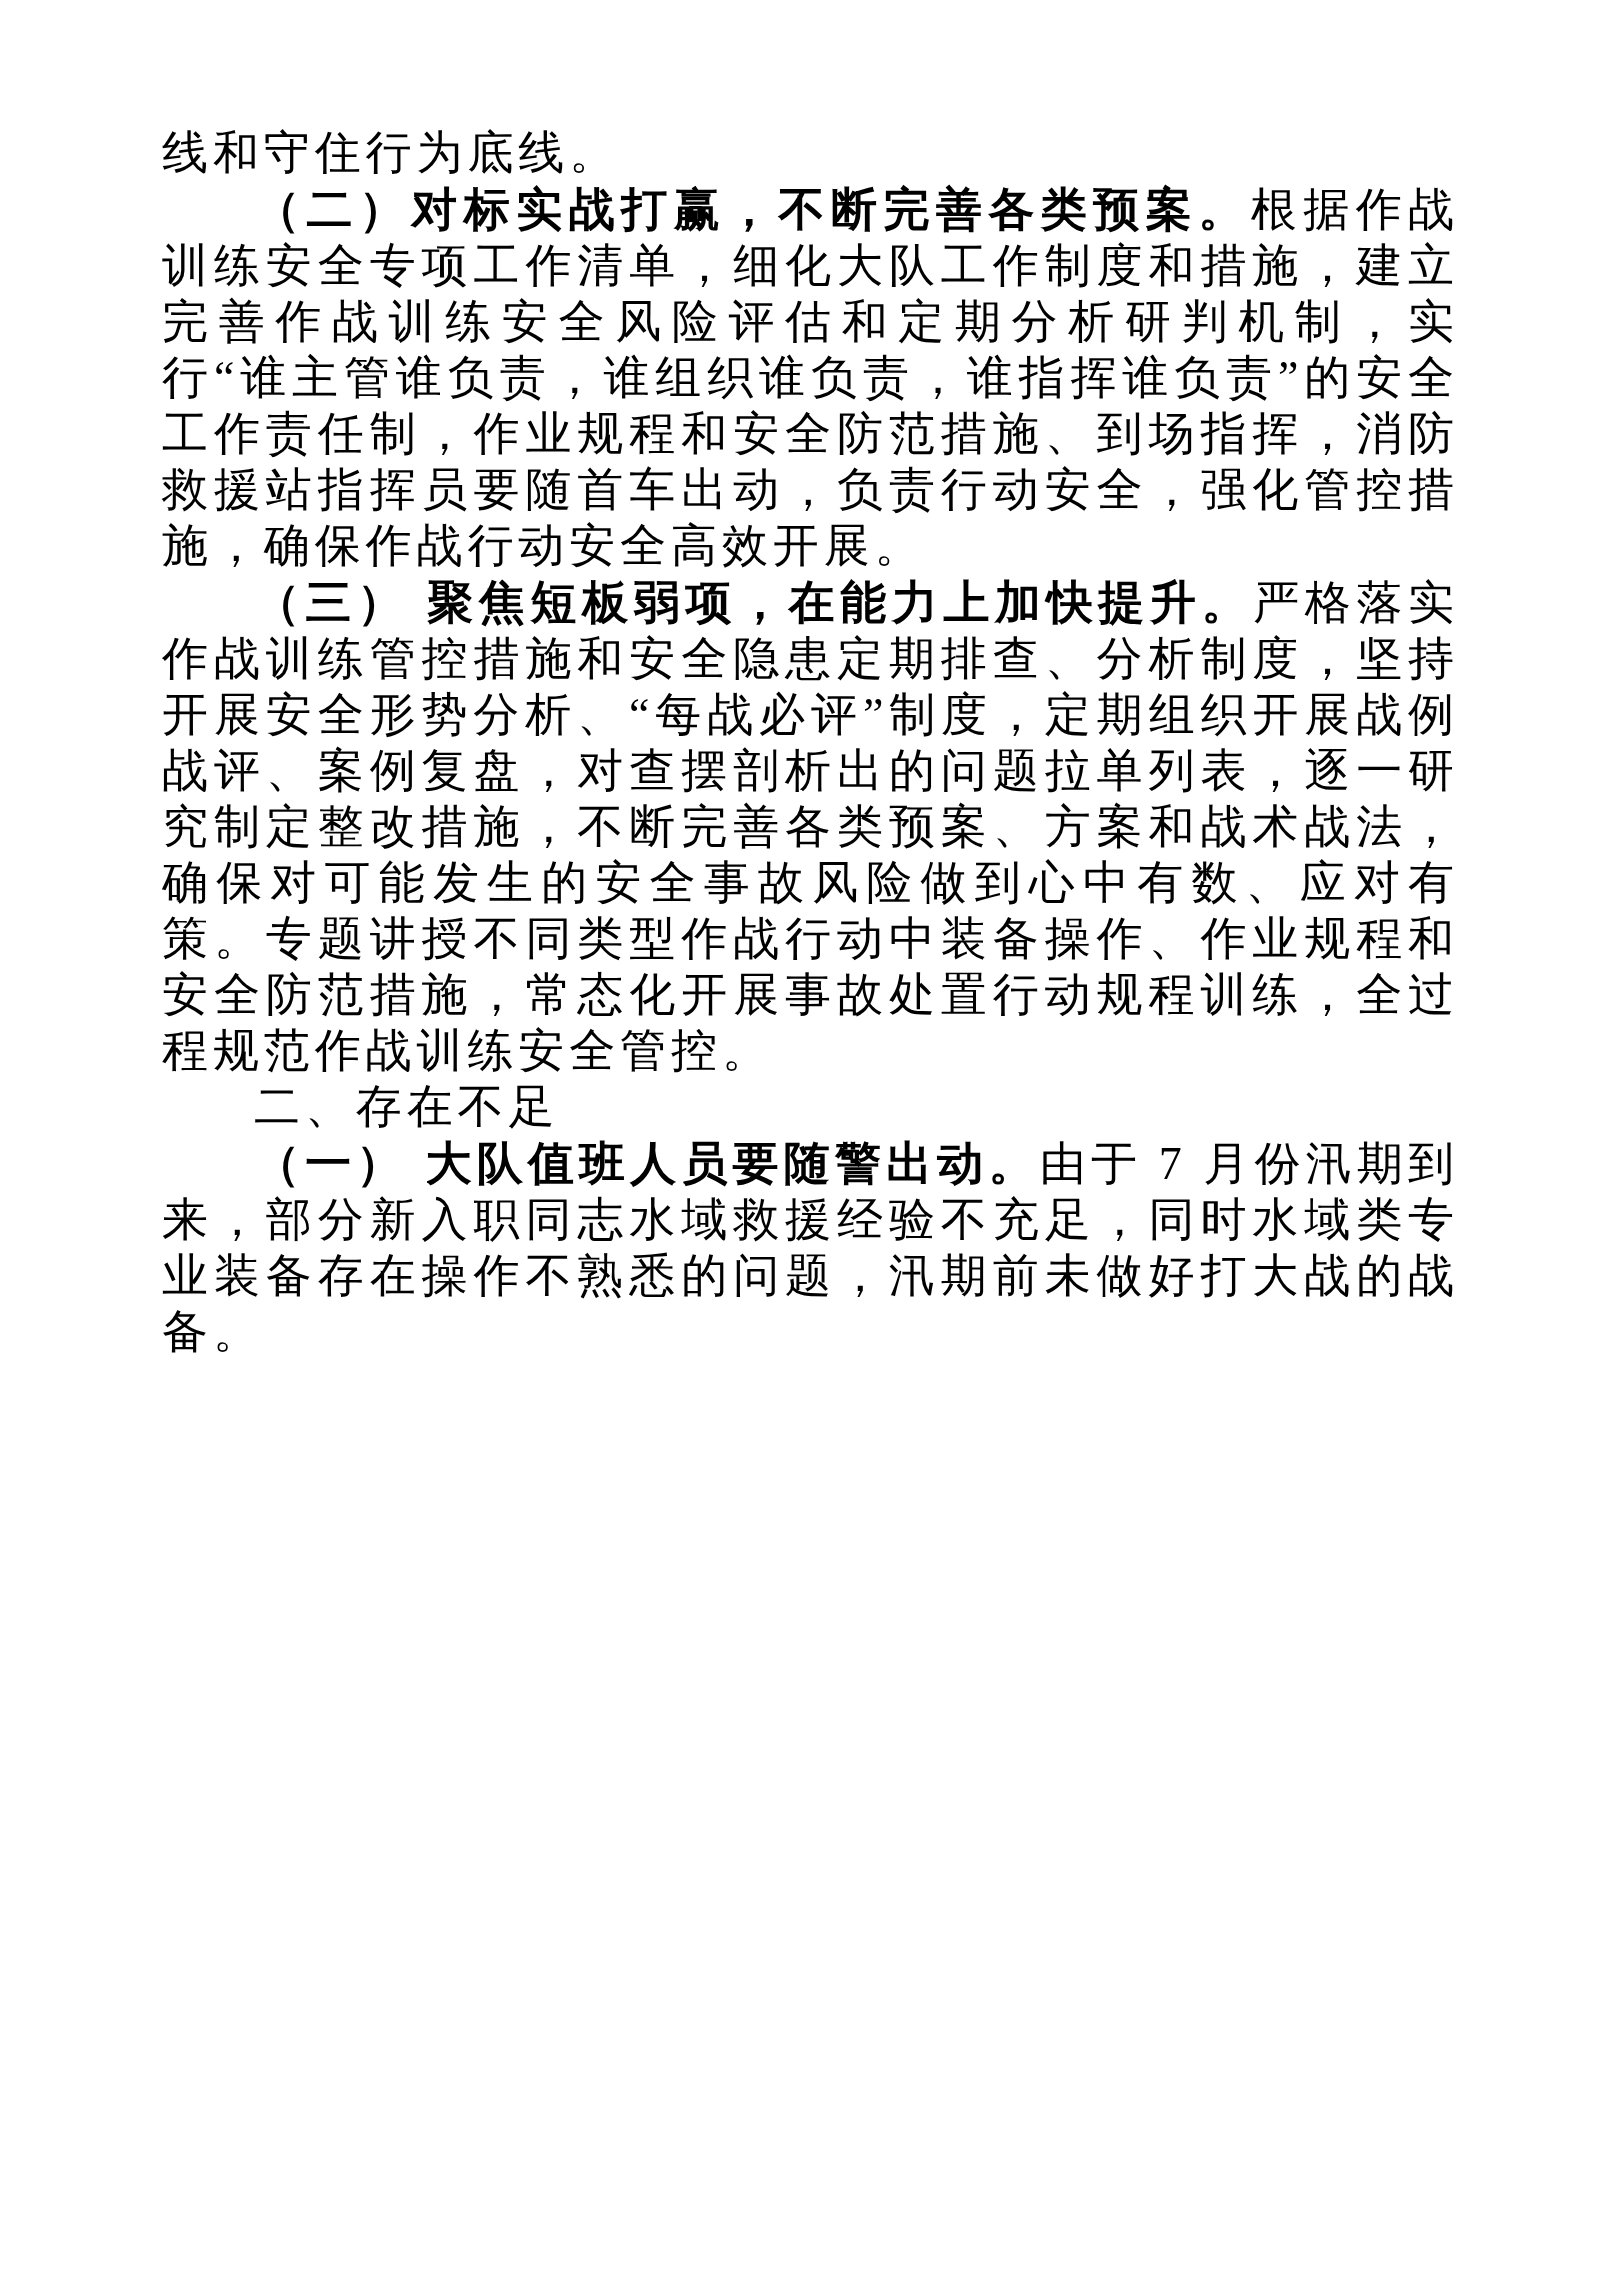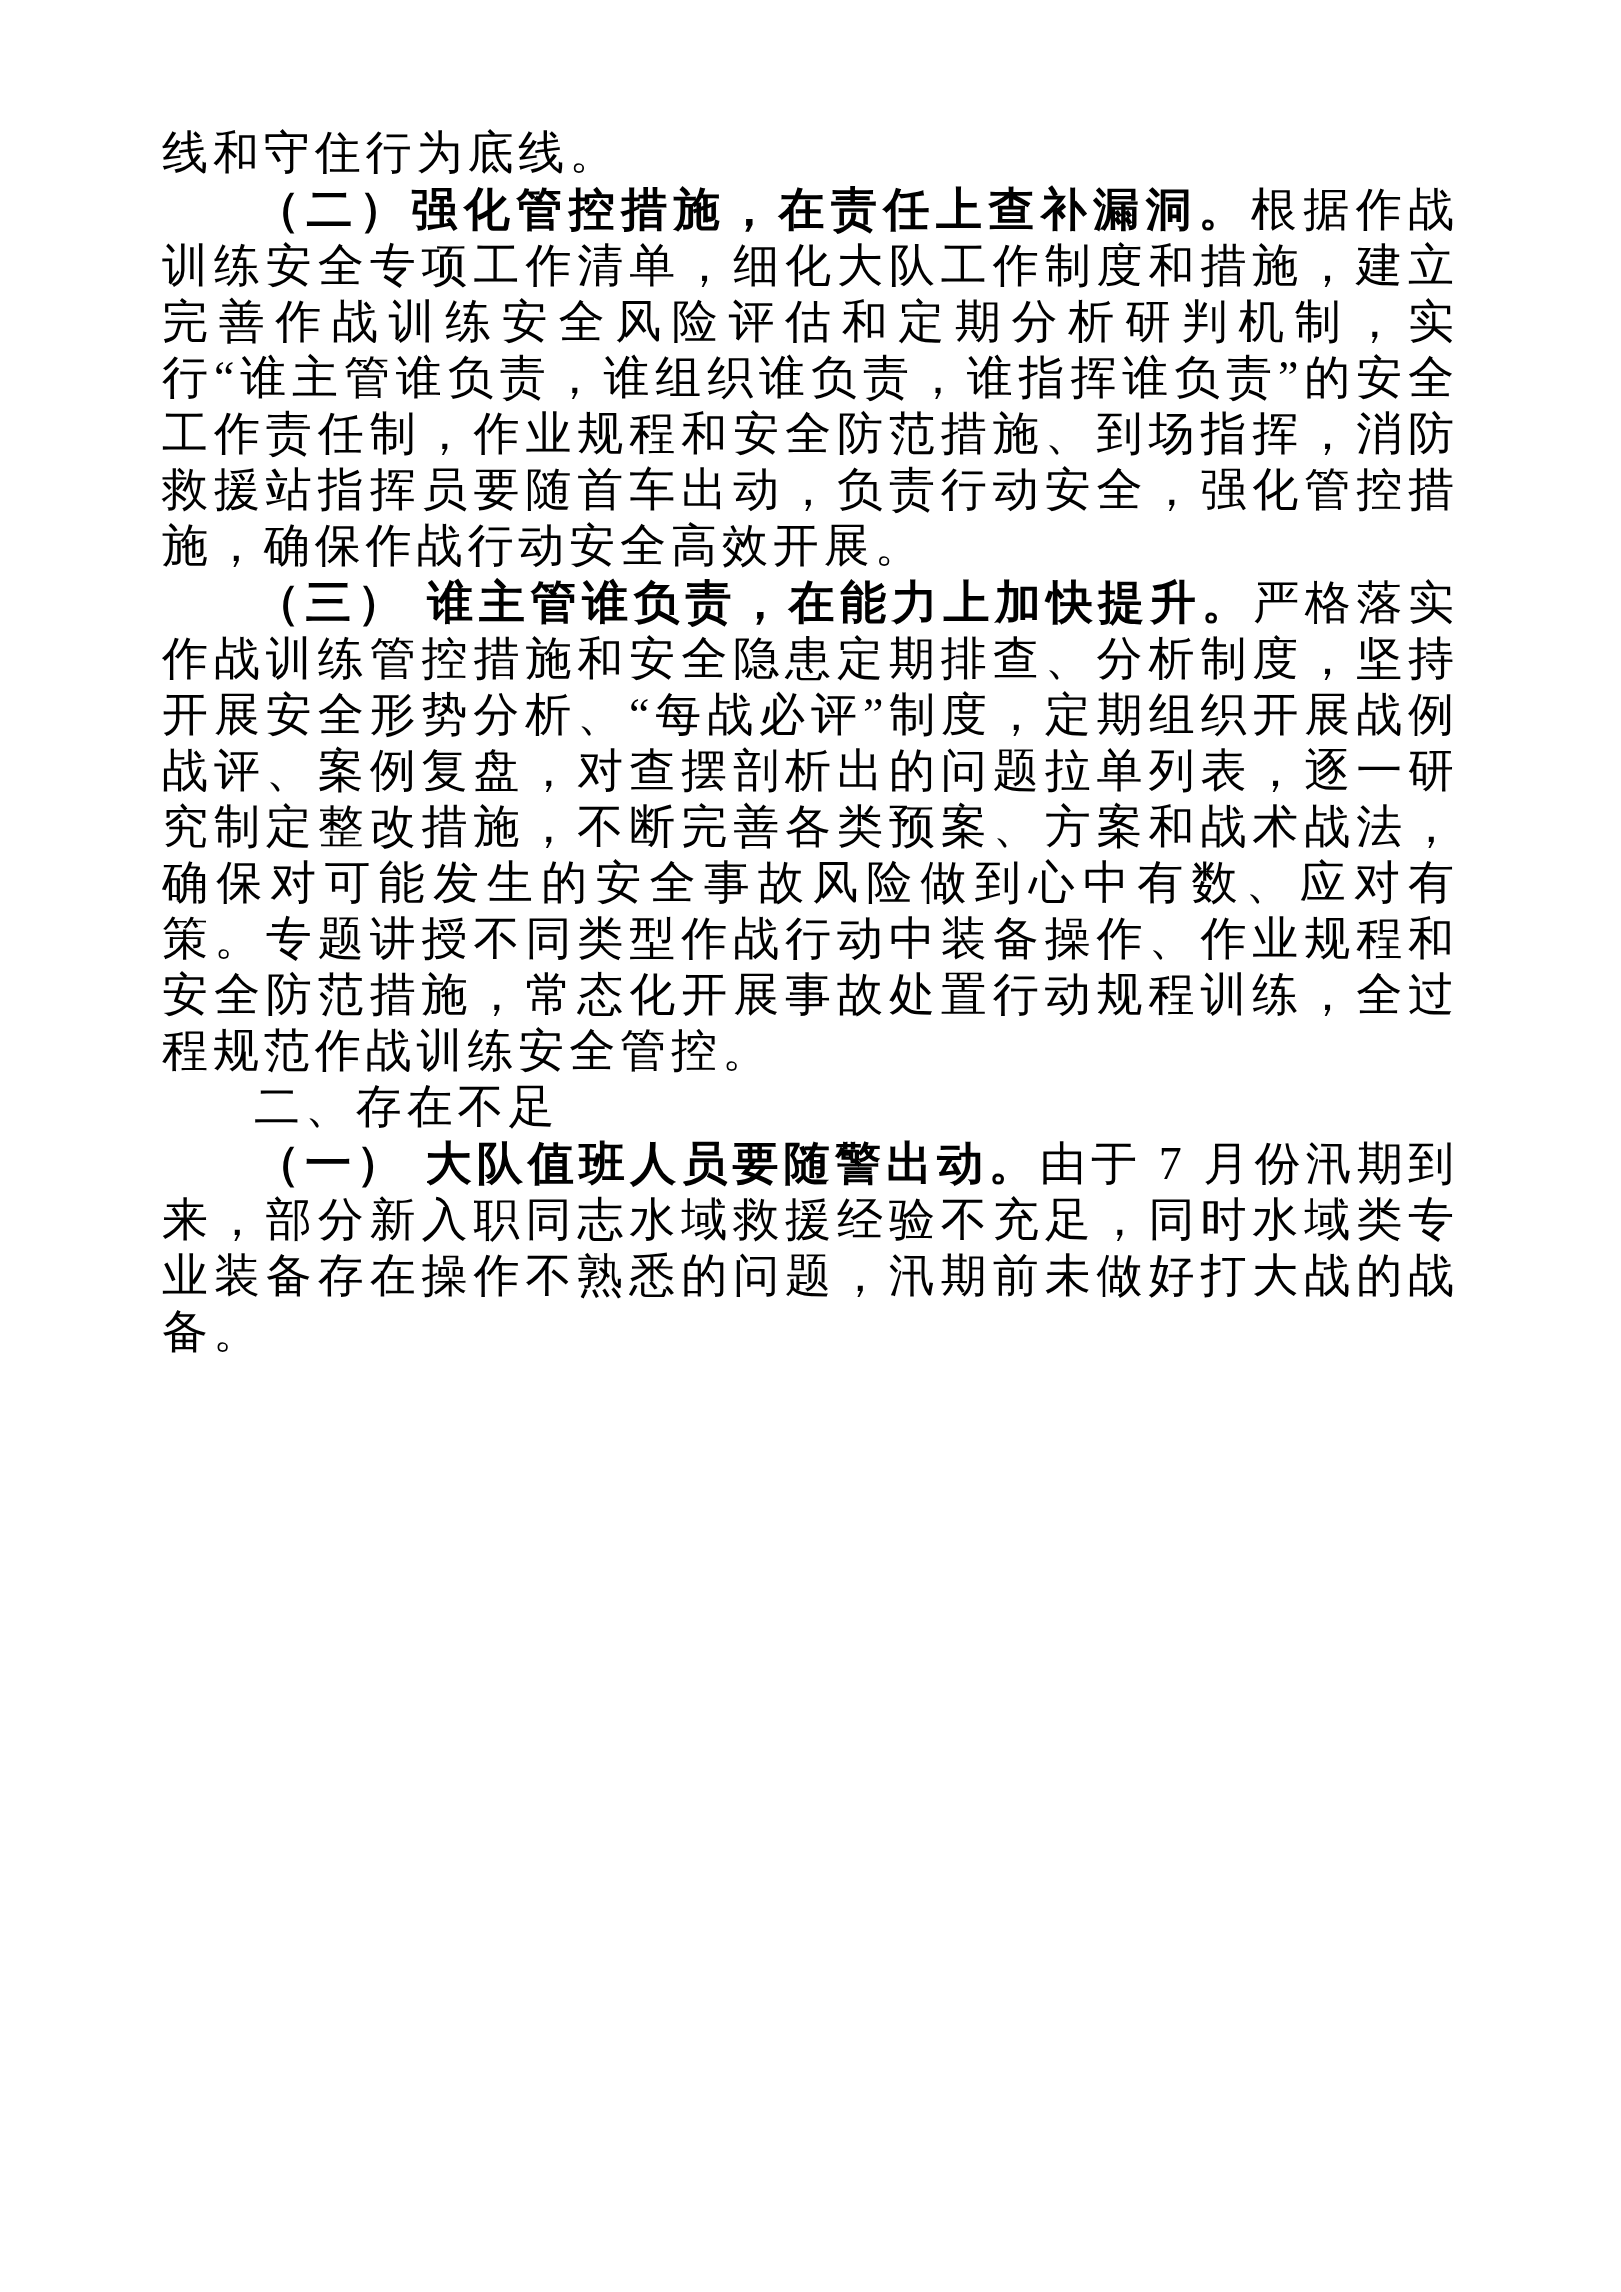--- a/index.html
+++ b/index.html
@@ -39,22 +39,22 @@
     font-weight: 400;
   }
 </style>
 </head>
 <body>
 
 <div class="page">
 
   <p class="para no-indent"><span class="seg-reg">线和守住行为底线。</span></p>
 
-  <p class="para"><span class="seg-bold">（二）强化管控措施，在责任上查补漏洞。</span><span class="seg-reg">根据作战训练安全专项工作清单，细化大队工作制度和措施，建立完善作战训练安全风险评估和定期分析研判机制，实行“谁主管谁负责，谁组织谁负责，谁指挥谁负责”的安全工作责任制，作业规程和安全防范措施、到场指挥，消防救援站指挥员要随首车出动，负责行动安全，强化管控措施，确保作战行动安全高效开展。</span></p>
+  <p class="para"><span class="seg-bold">（二）对标实战打赢，不断完善各类预案。</span><span class="seg-reg">根据作战训练安全专项工作清单，细化大队工作制度和措施，建立完善作战训练安全风险评估和定期分析研判机制，实行“谁主管谁负责，谁组织谁负责，谁指挥谁负责”的安全工作责任制，作业规程和安全防范措施、到场指挥，消防救援站指挥员要随首车出动，负责行动安全，强化管控措施，确保作战行动安全高效开展。</span></p>
 
-  <p class="para"><span class="seg-bold">（三） 谁主管谁负责，在能力上加快提升。</span><span class="seg-reg">严格落实作战训练管控措施和安全隐患定期排查、分析制度，坚持开展安全形势分析、“每战必评”制度，定期组织开展战例战评、案例复盘，对查摆剖析出的问题拉单列表，逐一研究制定整改措施，不断完善各类预案、方案和战术战法，确保对可能发生的安全事故风险做到心中有数、应对有策。专题讲授不同类型作战行动中装备操作、作业规程和安全防范措施，常态化开展事故处置行动规程训练，全过程规范作战训练安全管控。</span></p>
+  <p class="para"><span class="seg-bold">（三） 聚焦短板弱项，在能力上加快提升。</span><span class="seg-reg">严格落实作战训练管控措施和安全隐患定期排查、分析制度，坚持开展安全形势分析、“每战必评”制度，定期组织开展战例战评、案例复盘，对查摆剖析出的问题拉单列表，逐一研究制定整改措施，不断完善各类预案、方案和战术战法，确保对可能发生的安全事故风险做到心中有数、应对有策。专题讲授不同类型作战行动中装备操作、作业规程和安全防范措施，常态化开展事故处置行动规程训练，全过程规范作战训练安全管控。</span></p>
 
   <p class="para"><span class="seg-reg">二、存在不足</span></p>
 
   <p class="para"><span class="seg-bold">（一） 大队值班人员要随警出动。</span><span class="seg-reg">由于 7 月份汛期到来，部分新入职同志水域救援经验不充足，同时水域类专业装备存在操作不熟悉的问题，汛期前未做好打大战的战备。</span></p>
 
 </div>
 
 
 </body></html>

